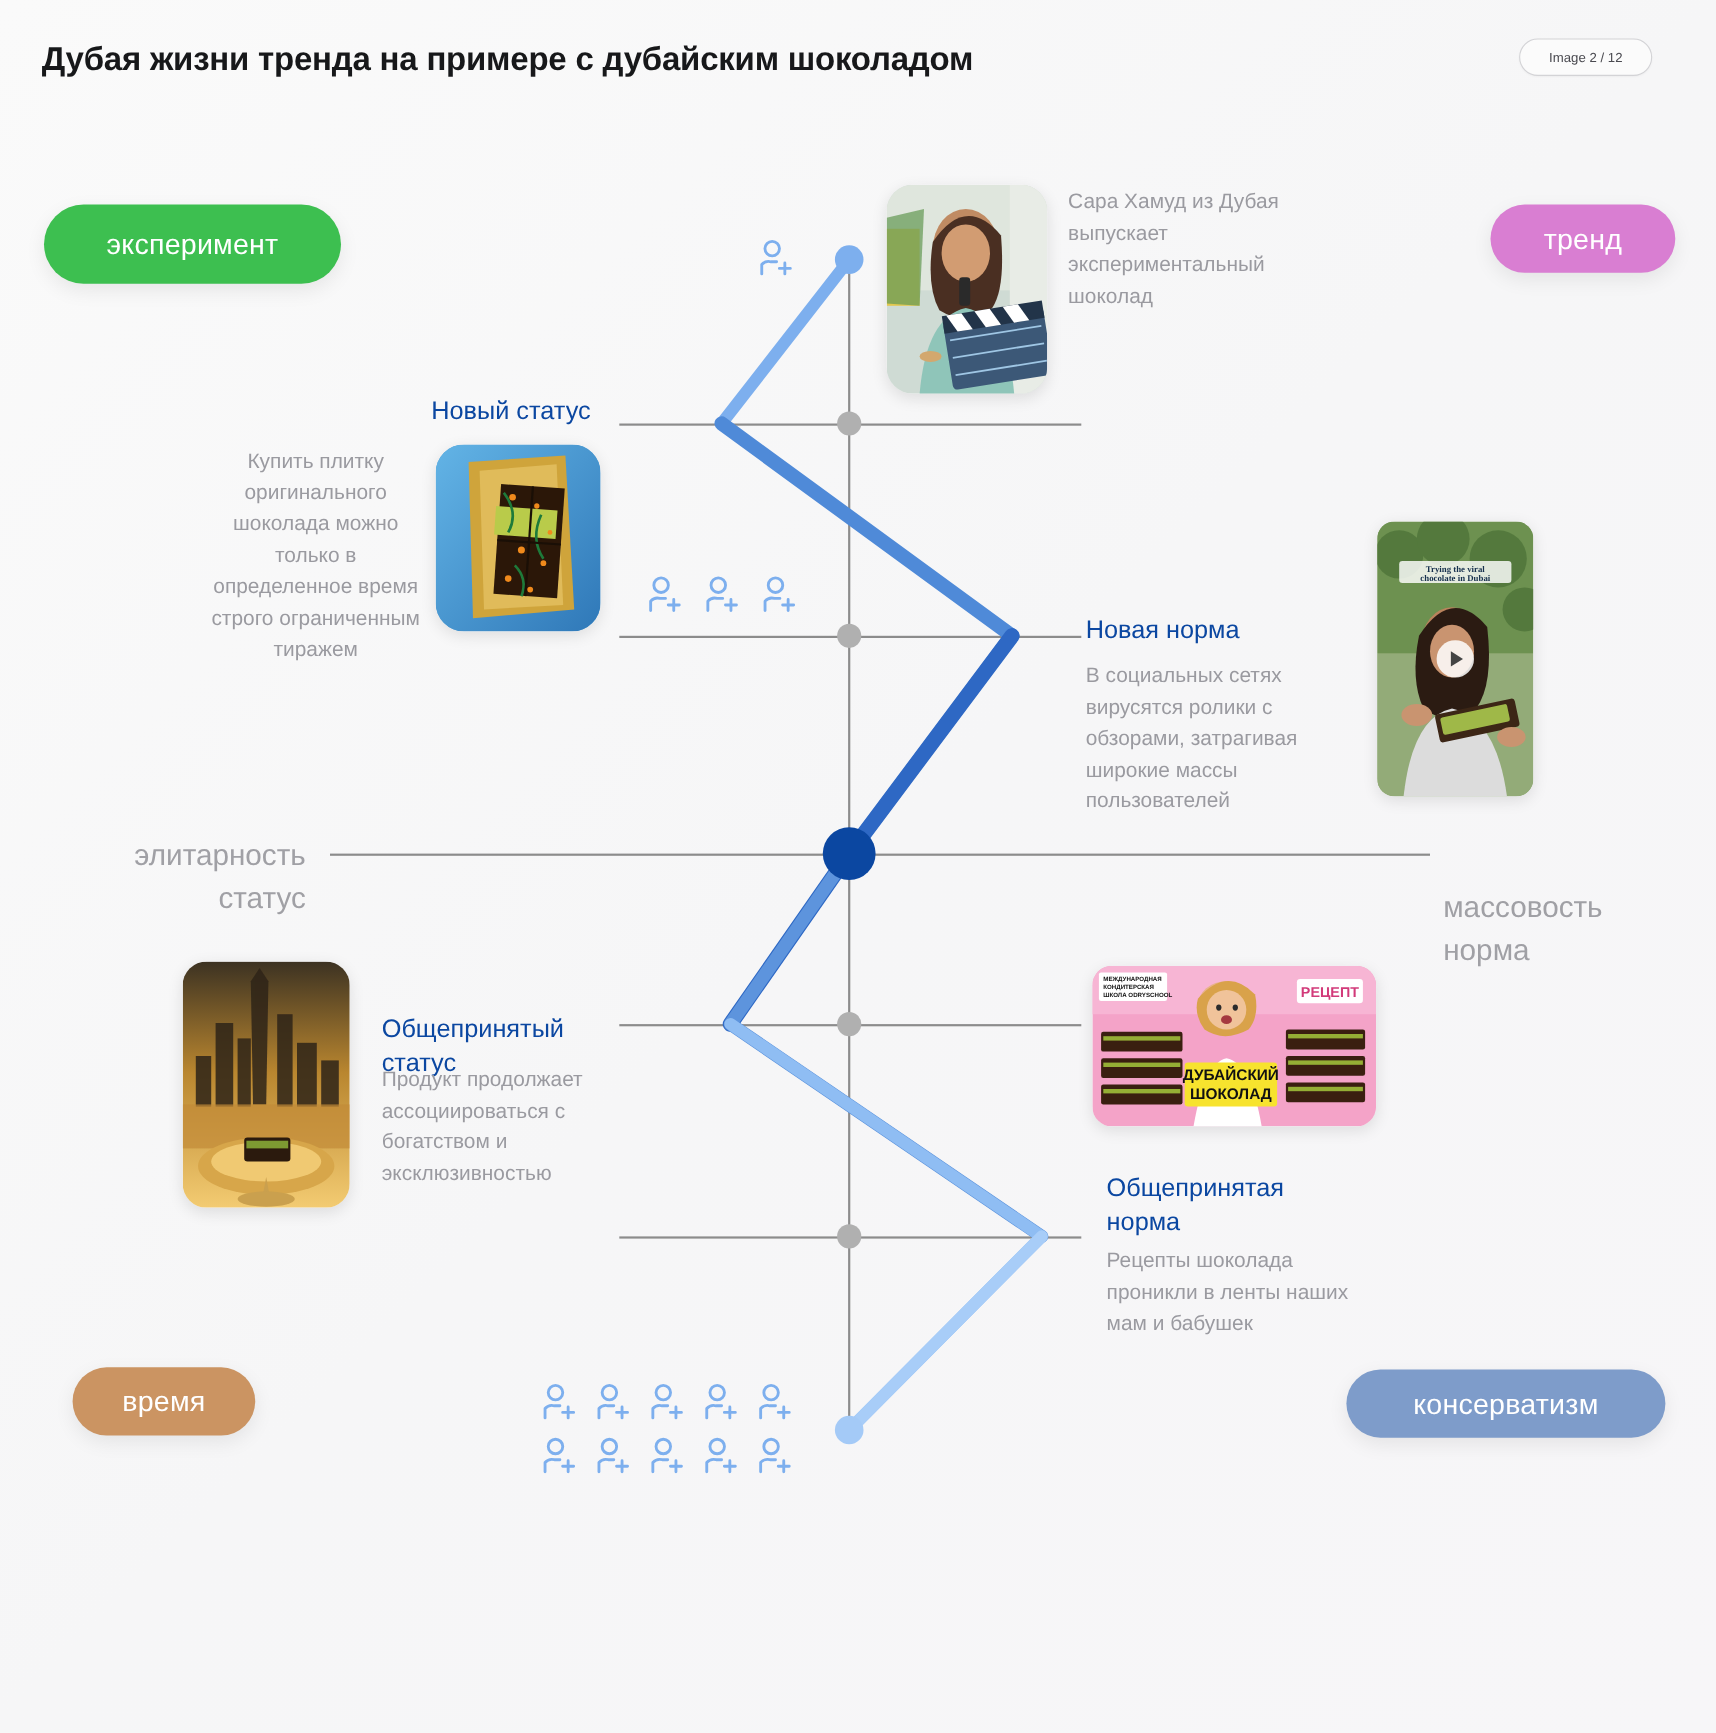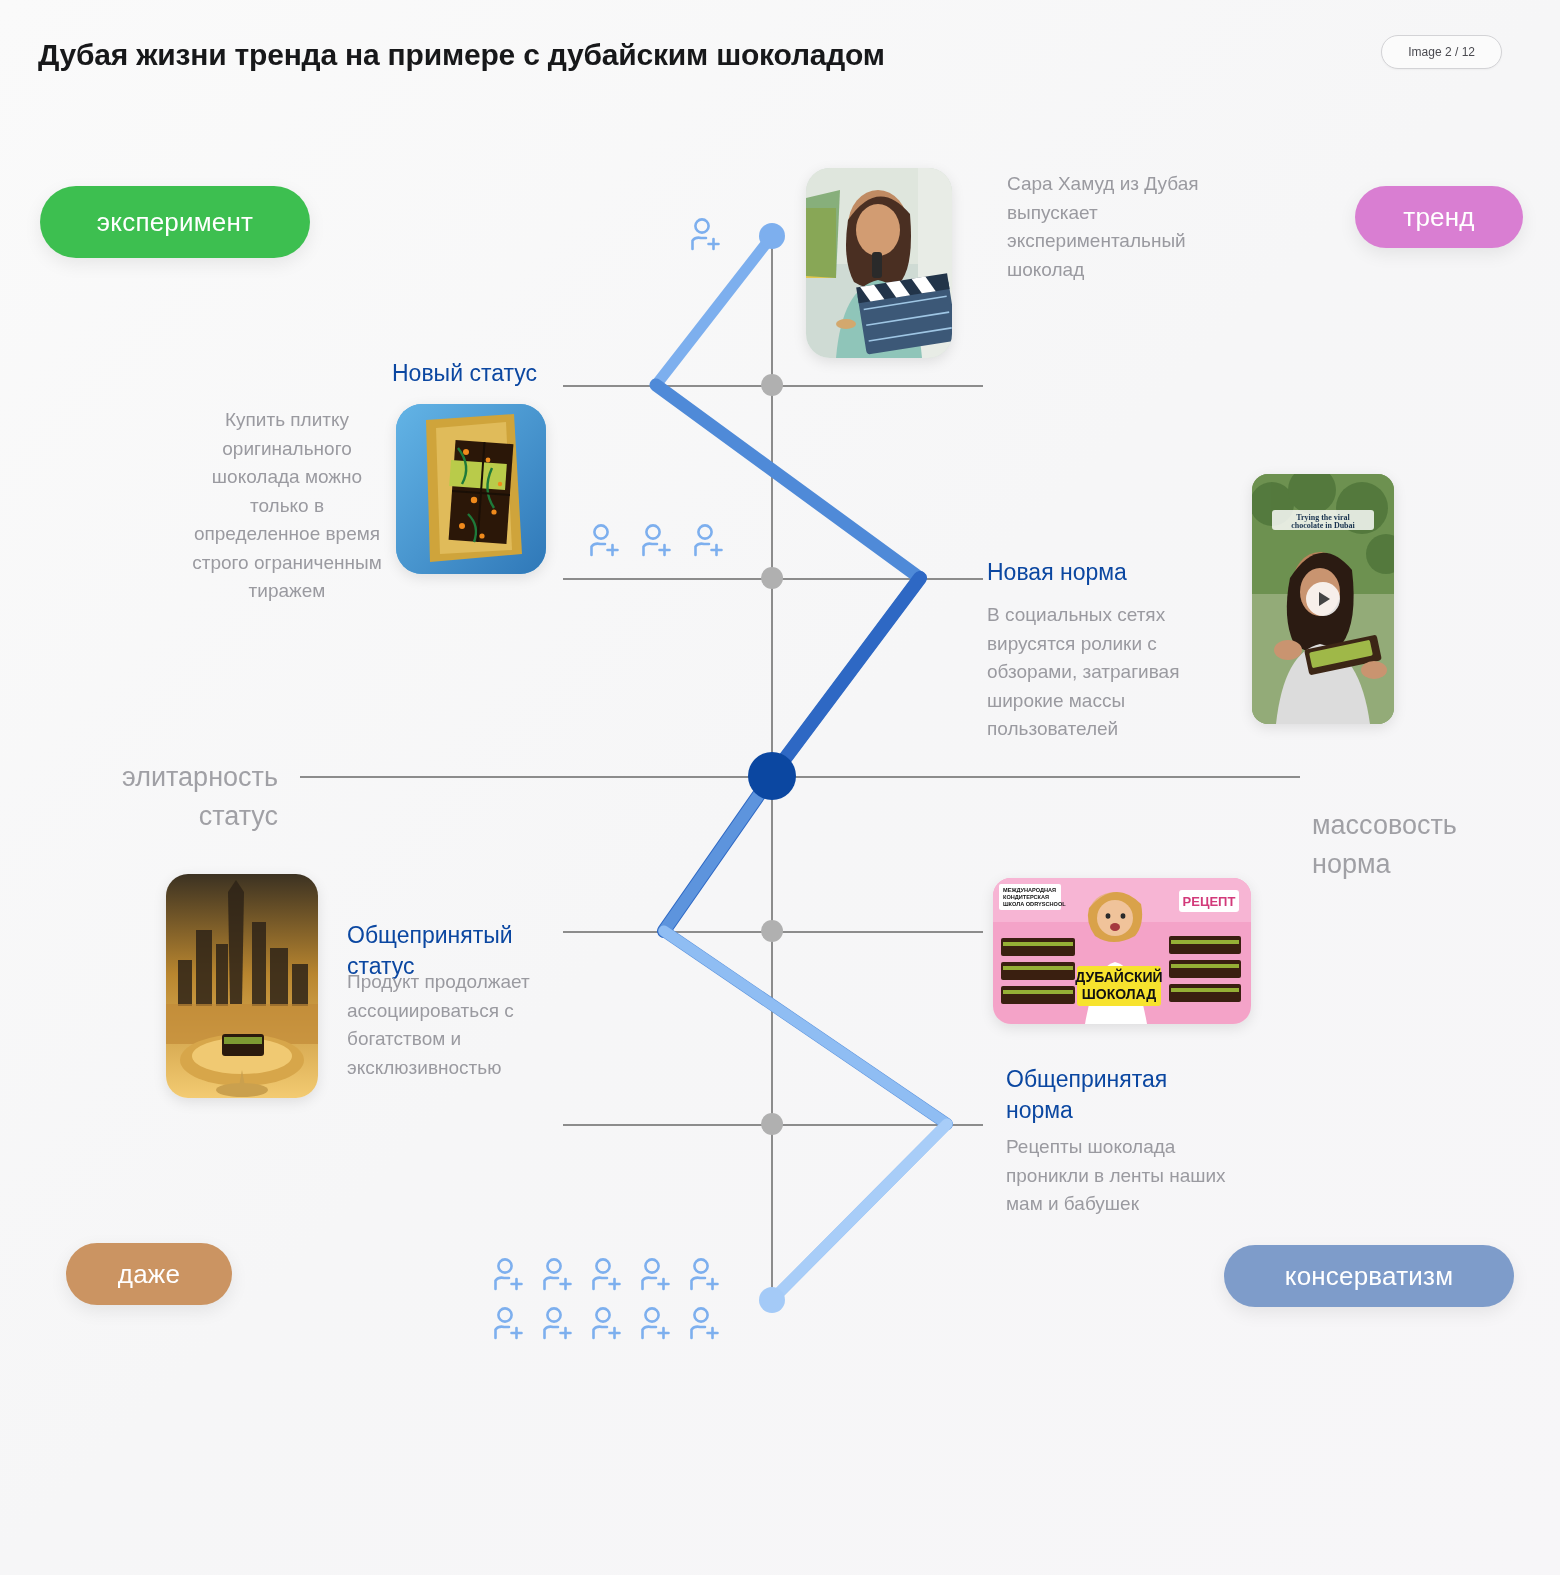--- a/index.html
+++ b/index.html
@@ -78,21 +78,21 @@
   }
 
   .h-newstatus  { left:392px; top:358px; width:300px; text-align:left;}
   .b-newstatus  { left:192px; top:406px; width:190px;text-align:center; }
   .h-newnorm    { left:987px; top:557px; width:300px; }
   .b-newnorm    { left:987px; top:601px; width:240px; }
   .h-acceptstat { left:347px; top:920px; width:230px; }
   .b-acceptstat { left:347px; top:968px; width:240px; }
   .h-acceptnorm { left:1006px;top:1064px;width:230px; }
   .b-acceptnorm { left:1006px;top:1133px;width:250px; }
-  .b-sara       { left:971px; top:170px; width:230px;margin-left:36px; }
+  .b-sara       { left:971px; top:170px; width:230px; }
   .b-bottom     { left:973px; top:1347px; width:240px; }
 
   
   .photo { position:absolute; border-radius:22px; overflow:hidden;
            box-shadow: 0 4px 14px rgba(0,0,0,.10); }
   .ph-sara   { left:806px; top:168px;  width:146px; height:190px; border-radius:24px; }
   .ph-bar    { left:396px; top:404px;  width:150px; height:170px; border-radius:26px; }
   .ph-reel   { left:1252px;top:474px;  width:142px; height:250px; border-radius:16px; }
   .ph-dubai  { left:166px; top:874px;  width:152px; height:224px; border-radius:22px; }
   .ph-recipe { left:993px; top:878px;  width:258px; height:146px; border-radius:18px; }
@@ -112,21 +112,21 @@
 </head>
 <body>
 
 <div id="root">
 
   <div class="page-title">Дубая жизни тренда на примере с дубайским шоколадом</div>
   <div class="img-badge">Image 2 / 12</div>
 
   <div class="pill pill-experiment">эксперимент</div>
   <div class="pill pill-trend">тренд</div>
-  <div class="pill pill-stamp">даже</div>
+  <div class="pill pill-stamp">время</div>
   <div class="pill pill-conserv">консерватизм</div>
 
   <div class="axis-v"></div>
   <div class="axis-h axis-main"></div>
   <div class="axis-h tick-row" style="left:563px; top:385px; width:420px;"></div>
   <div class="axis-h tick-row" style="left:563px; top:578px; width:420px;"></div>
   <div class="axis-h tick-row" style="left:563px; top:931px; width:420px;"></div>
   <div class="axis-h tick-row" style="left:563px; top:1124px; width:420px;"></div>
 
   <div class="axis-label left">

